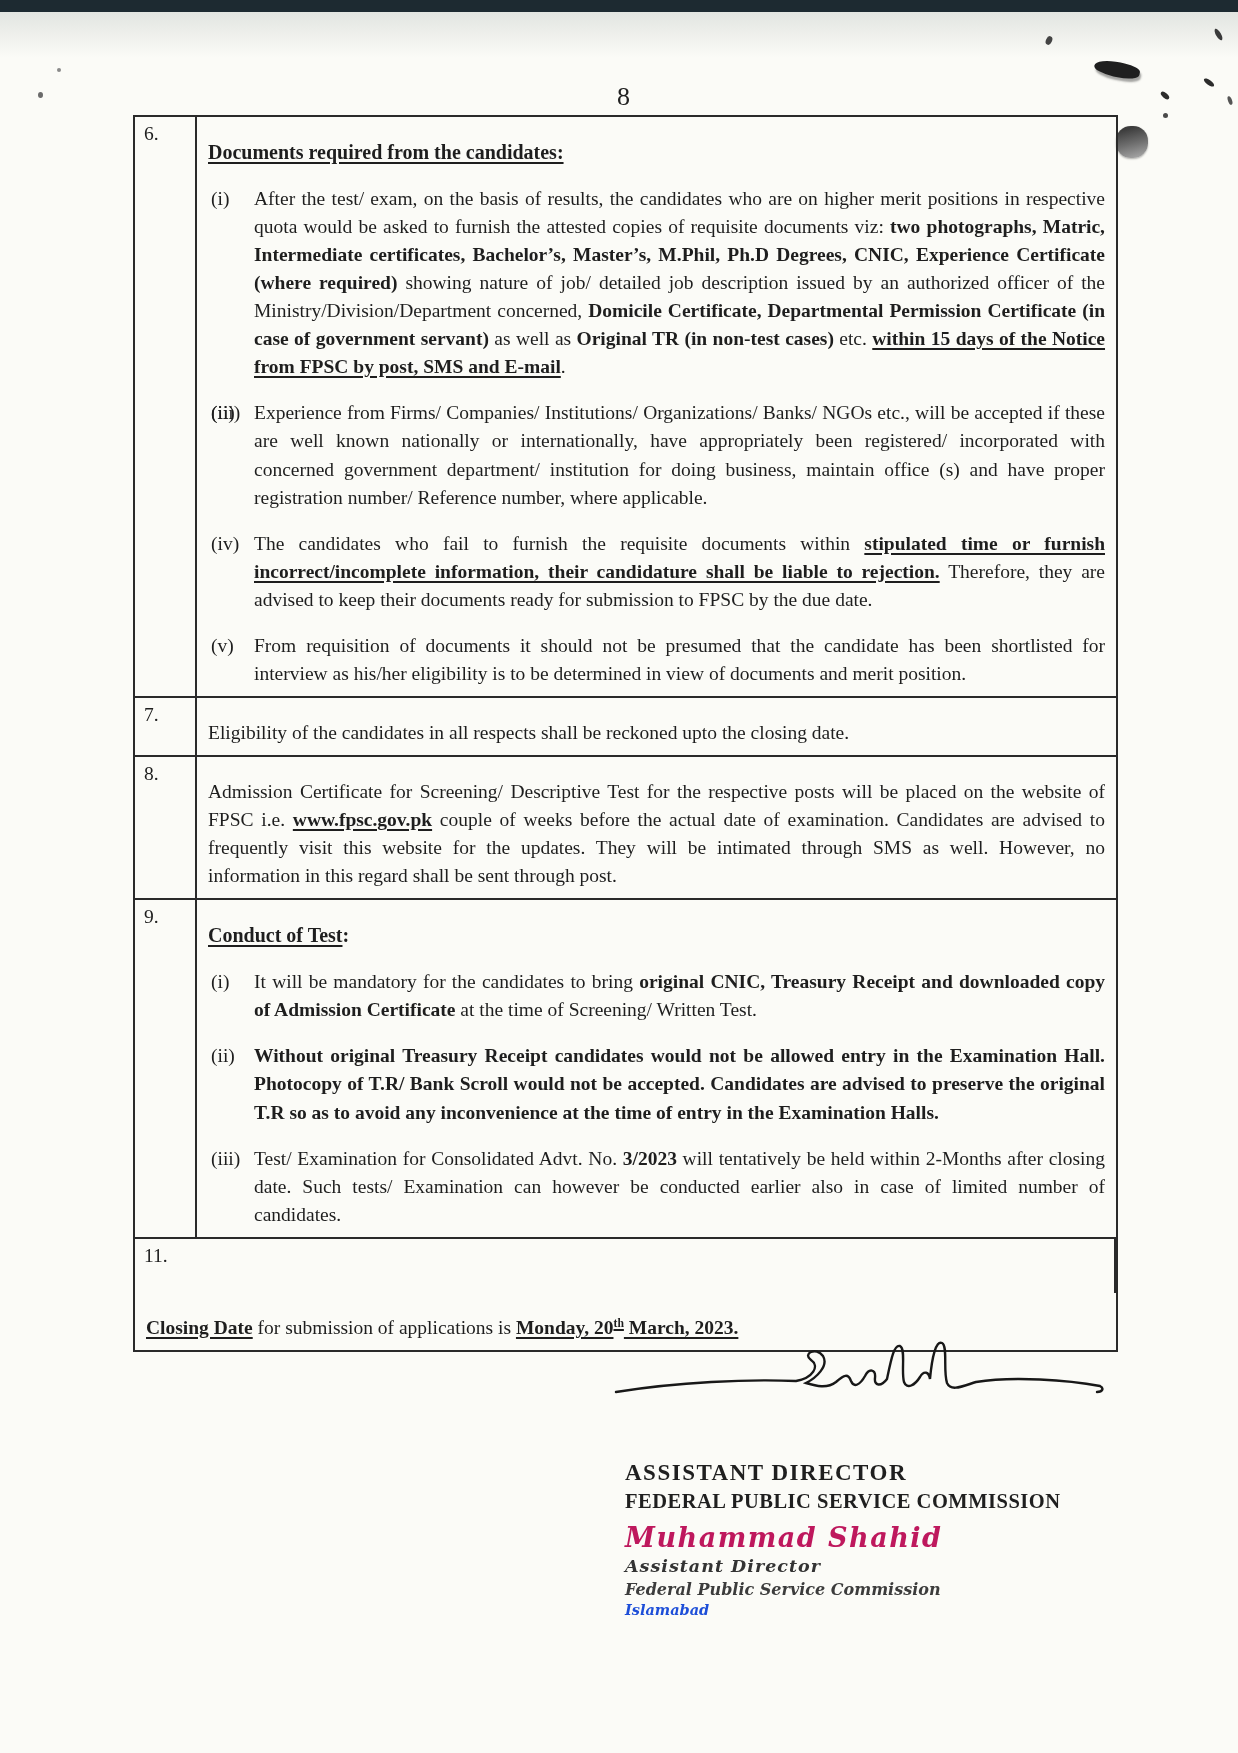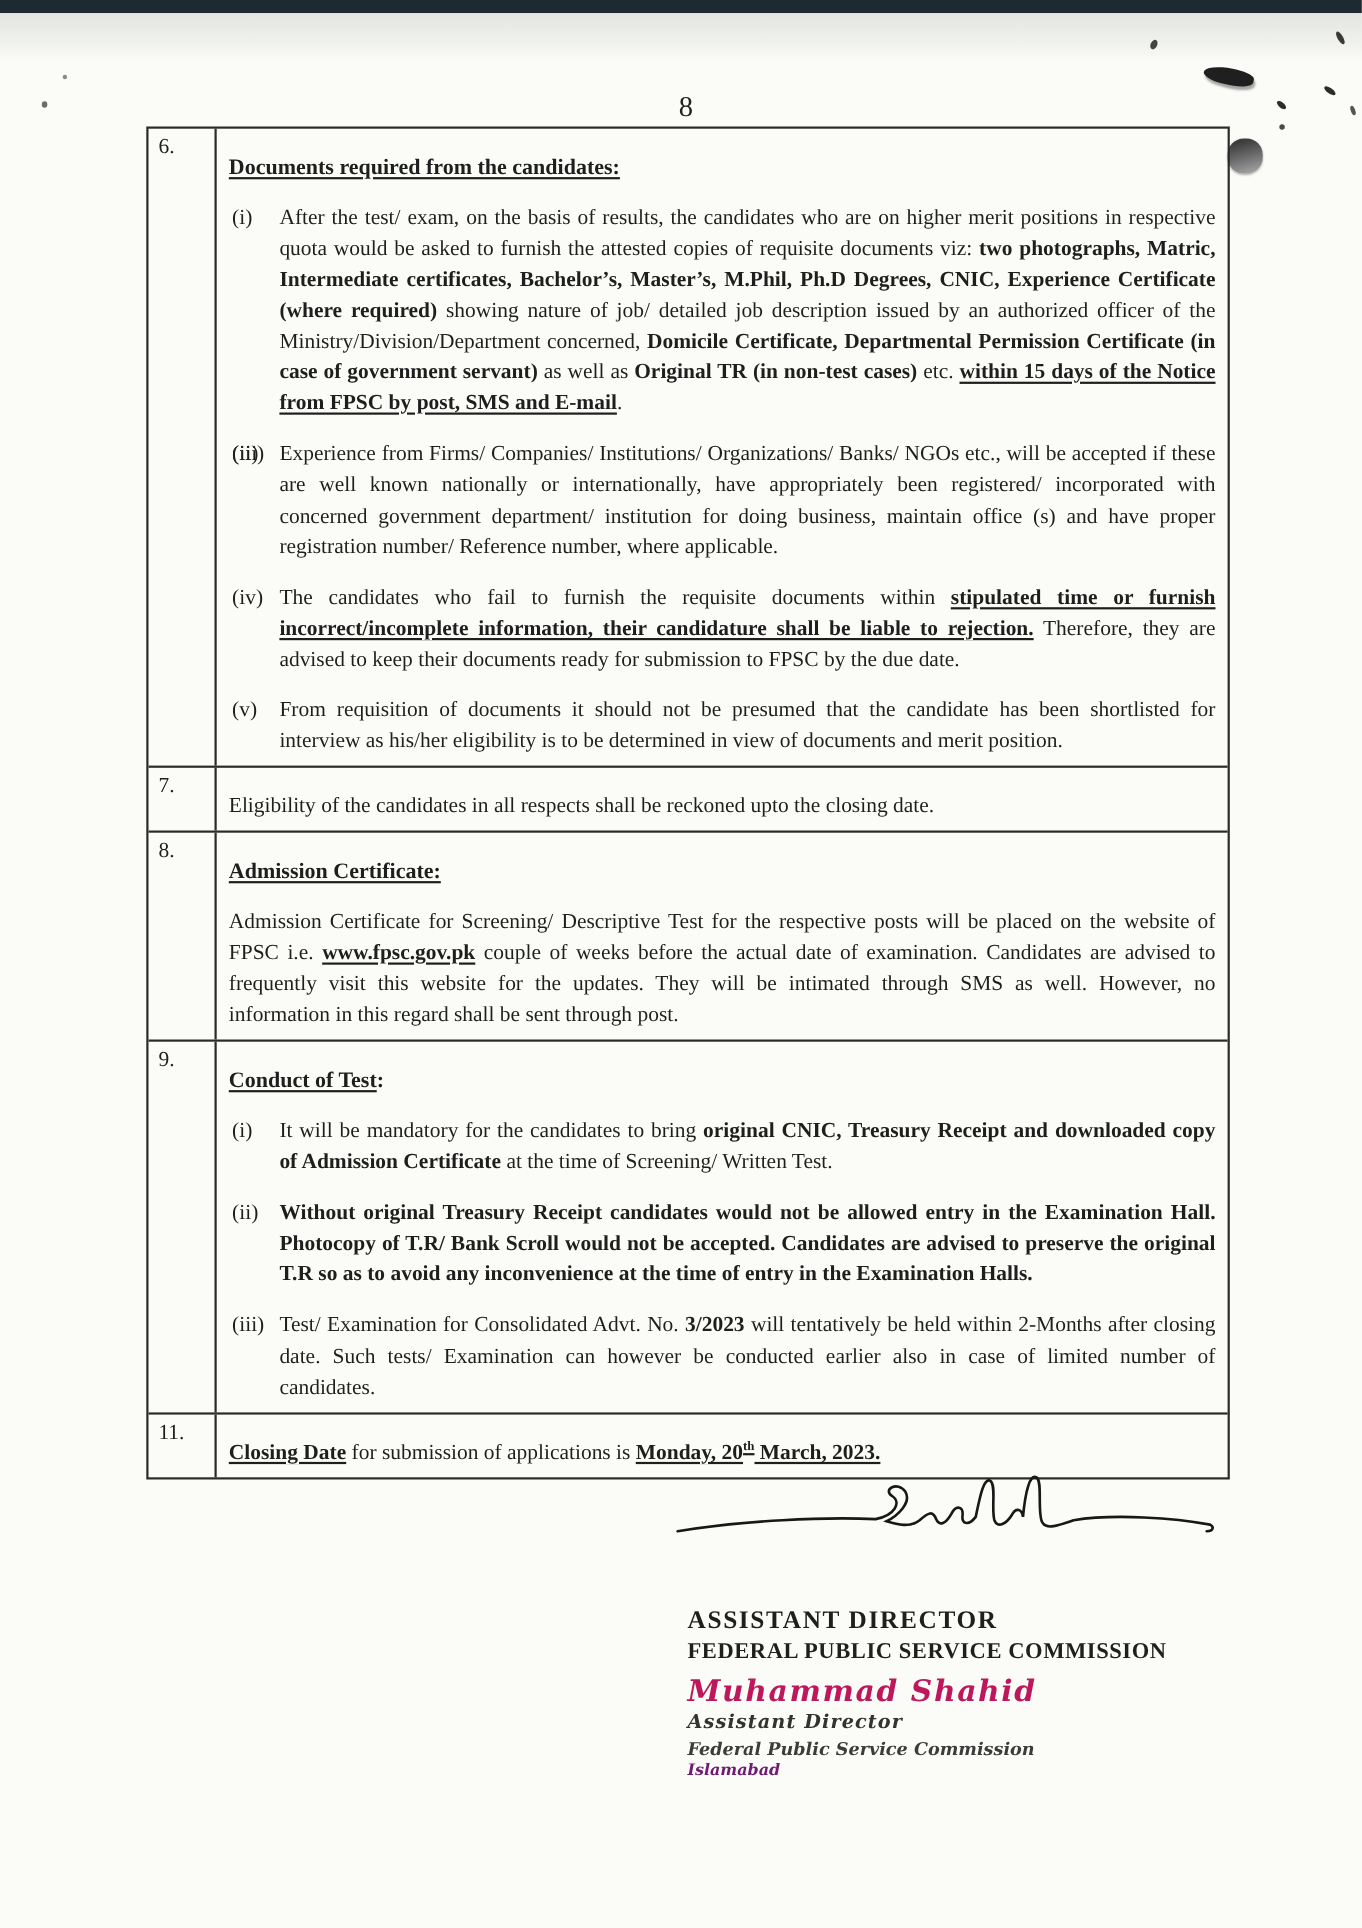--- a/index.html
+++ b/index.html
@@ -23,42 +23,42 @@
     background:linear-gradient(165deg,#3d3d3d 15%,#6f6f6f 55%,#a0a0a0 90%);box-shadow:0 1px 2px rgba(0,0,0,.3);}
 
   
   #page-number{position:absolute;top:82px;left:133px;width:981px;text-align:center;
     font-size:26px;color:#222;}
 
   
   .doc-table{position:absolute;left:133px;top:115px;width:981px;border:2px solid #2a2a2a;
     font-size:19.5px;line-height:1.44;}
   .t-row{display:flex;border-bottom:2px solid #2a2a2a;}
-  .t-row:last-child{border-bottom:none;}
+  .t-row:last-child{border-bottom:none;flex-direction:column;}
   .t-num{flex:0 0 51px;border-right:2px solid #2a2a2a;padding:3px 0 0 9px;}
   .t-content{flex:1;padding:3px 11px 6px 11px;min-width:0;}
   .blk{text-align:justify;margin:18px 0 8px 0;}
   .blk:last-child{margin-bottom:2px;}
   .blk.heading{margin-bottom:4px;text-align:left;font-size:20px;}
   .blk.item{position:relative;padding-left:46px;}
   .marker{position:absolute;left:3px;top:0;}
   .s-b{font-weight:700;}
   .s-u{text-decoration:underline;text-decoration-thickness:2px;text-underline-offset:3px;}
   .s-sup{vertical-align:super;font-size:0.6em;}
 
   
   .sig-scribble{position:absolute;left:608px;top:1336px;width:500px;height:80px;}
   .sig-block{position:absolute;left:625px;top:1460px;width:570px;text-align:left;}
   .sig-title{font-size:23px;font-weight:700;letter-spacing:1.5px;color:#1f1f1f;}
   .sig-org{font-size:20.5px;font-weight:700;letter-spacing:.5px;margin-top:4px;color:#1f1f1f;}
   .stamp{margin-top:9px;font-family:"DejaVu Serif", serif;font-style:italic;}
   .stamp-name{font-size:27px;font-weight:700;letter-spacing:1.5px;color:#be185d;}
   .stamp-title{font-size:17.5px;font-weight:700;letter-spacing:1px;margin-top:3px;color:#333;}
   .stamp-org{font-size:16px;font-weight:600;margin-top:4px;color:#3c3c3c;}
-  .stamp-city{font-size:14.5px;font-weight:600;margin-top:2px;color:#701a75;}
+  .stamp-city{font-size:14.5px;font-weight:600;margin-top:2px;color:#1d4ed8;}
 </style>
 </head>
 <body>
 
 <div class="page">
 
   <div class="scan-bar"></div>
   <div class="top-wash"></div>
   <div class="smudge-big"></div>
   <div class="punch-mark"></div>
@@ -87,21 +87,20 @@
       </div>
       <div class="t-row">
         <div class="t-num">7.</div>
         <div class="t-content">
           <div class="blk para"><span>Eligibility of the candidates in all respects shall be reckoned upto the closing date.</span></div>
         </div>
       </div>
       <div class="t-row">
         <div class="t-num">8.</div>
         <div class="t-content">
-          <div class="blk heading"><span class="s-b s-u">Admission Certificate:</span></div>
           <div class="blk para"><span>Admission Certificate for Screening/ Descriptive Test for the respective posts will be placed on the website of FPSC i.e. </span><span class="s-b s-u">www.fpsc.gov.pk</span><span> couple of weeks before the actual date of examination. Candidates are advised to frequently visit this website for the updates. They will be intimated through SMS as well. However, no information in this regard shall be sent through post.</span></div>
         </div>
       </div>
       <div class="t-row">
         <div class="t-num">9.</div>
         <div class="t-content">
           <div class="blk heading"><span class="s-b s-u">Conduct of Test</span><span class="s-b">:</span></div>
           <div class="blk item"><span class="marker">(i)</span><span><span>It will be mandatory for the candidates to bring </span><span class="s-b">original CNIC, Treasury Receipt and downloaded copy of Admission Certificate</span><span> at the time of Screening/ Written Test.</span></span></div>
           <div class="blk item"><span class="marker">(ii)</span><span><span class="s-b">Without original Treasury Receipt candidates would not be allowed entry in the Examination Hall. Photocopy of T.R/ Bank Scroll would not be accepted. Candidates are advised to preserve the original T.R so as to avoid any inconvenience at the time of entry in the Examination Halls.</span></span></div>
           <div class="blk item"><span class="marker">(iii)</span><span><span>Test/ Examination for Consolidated Advt. No. </span><span class="s-b">3/2023</span><span> will tentatively be held within 2-Months after closing date.  Such tests/ Examination can however be conducted earlier also in case of limited number of candidates.</span></span></div>

